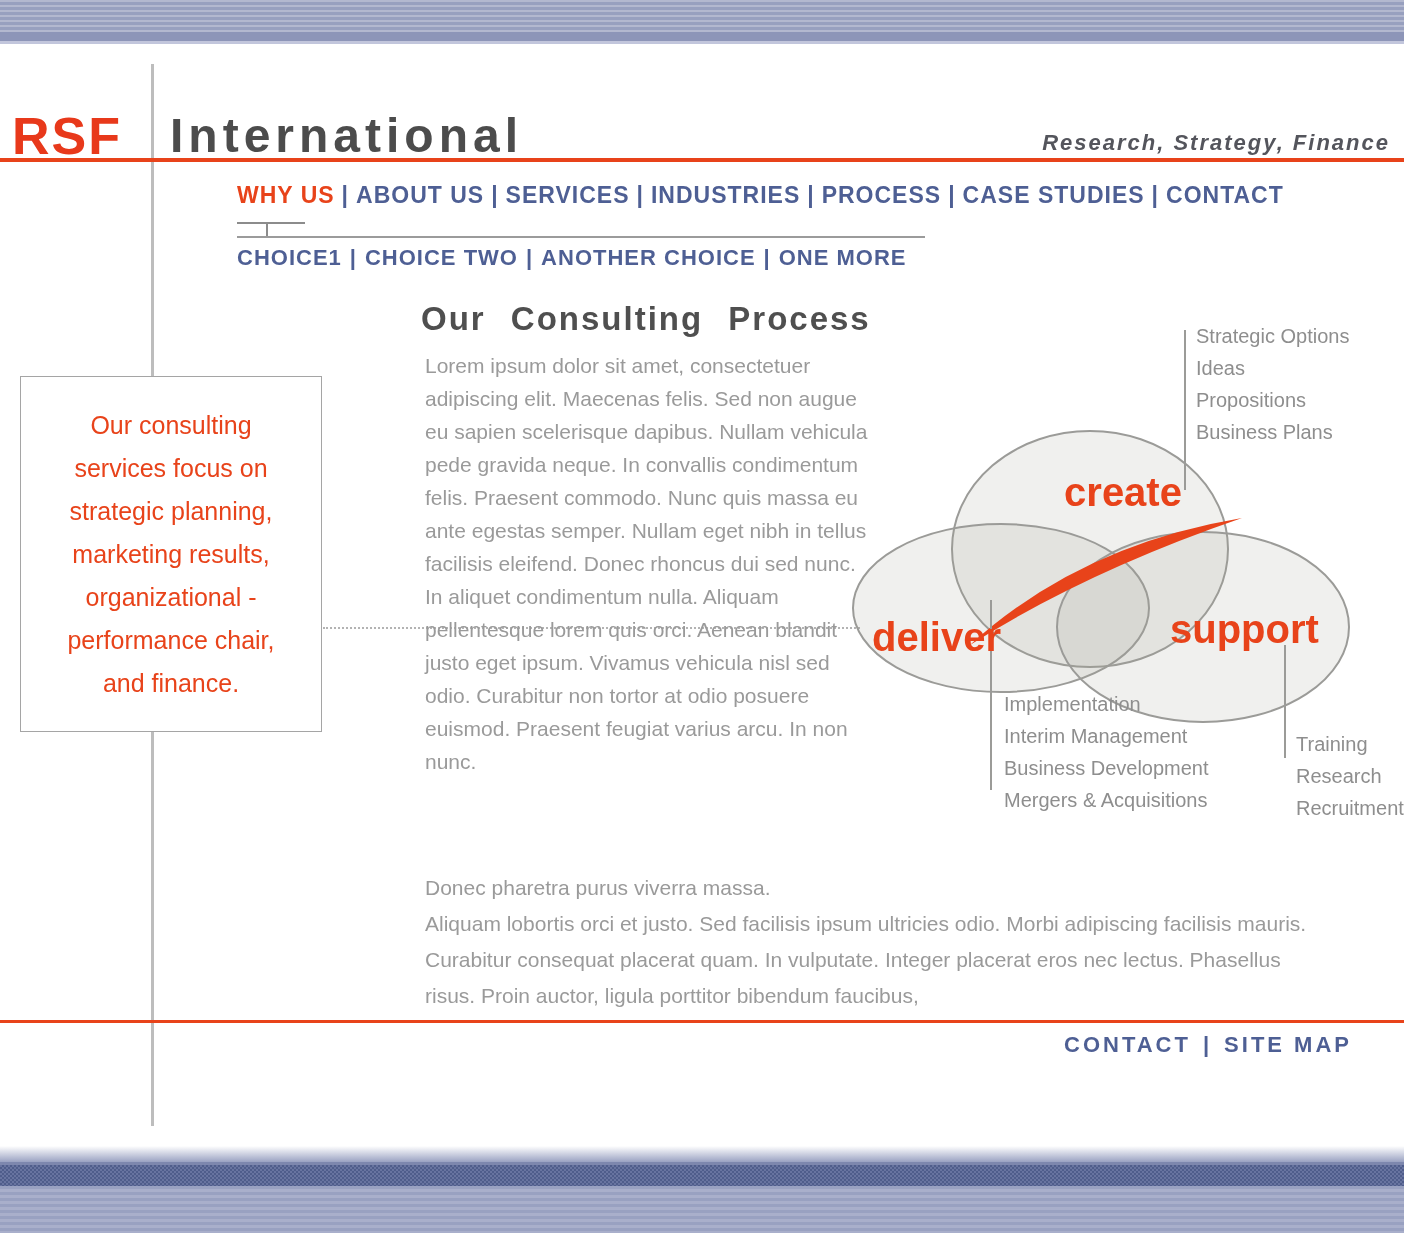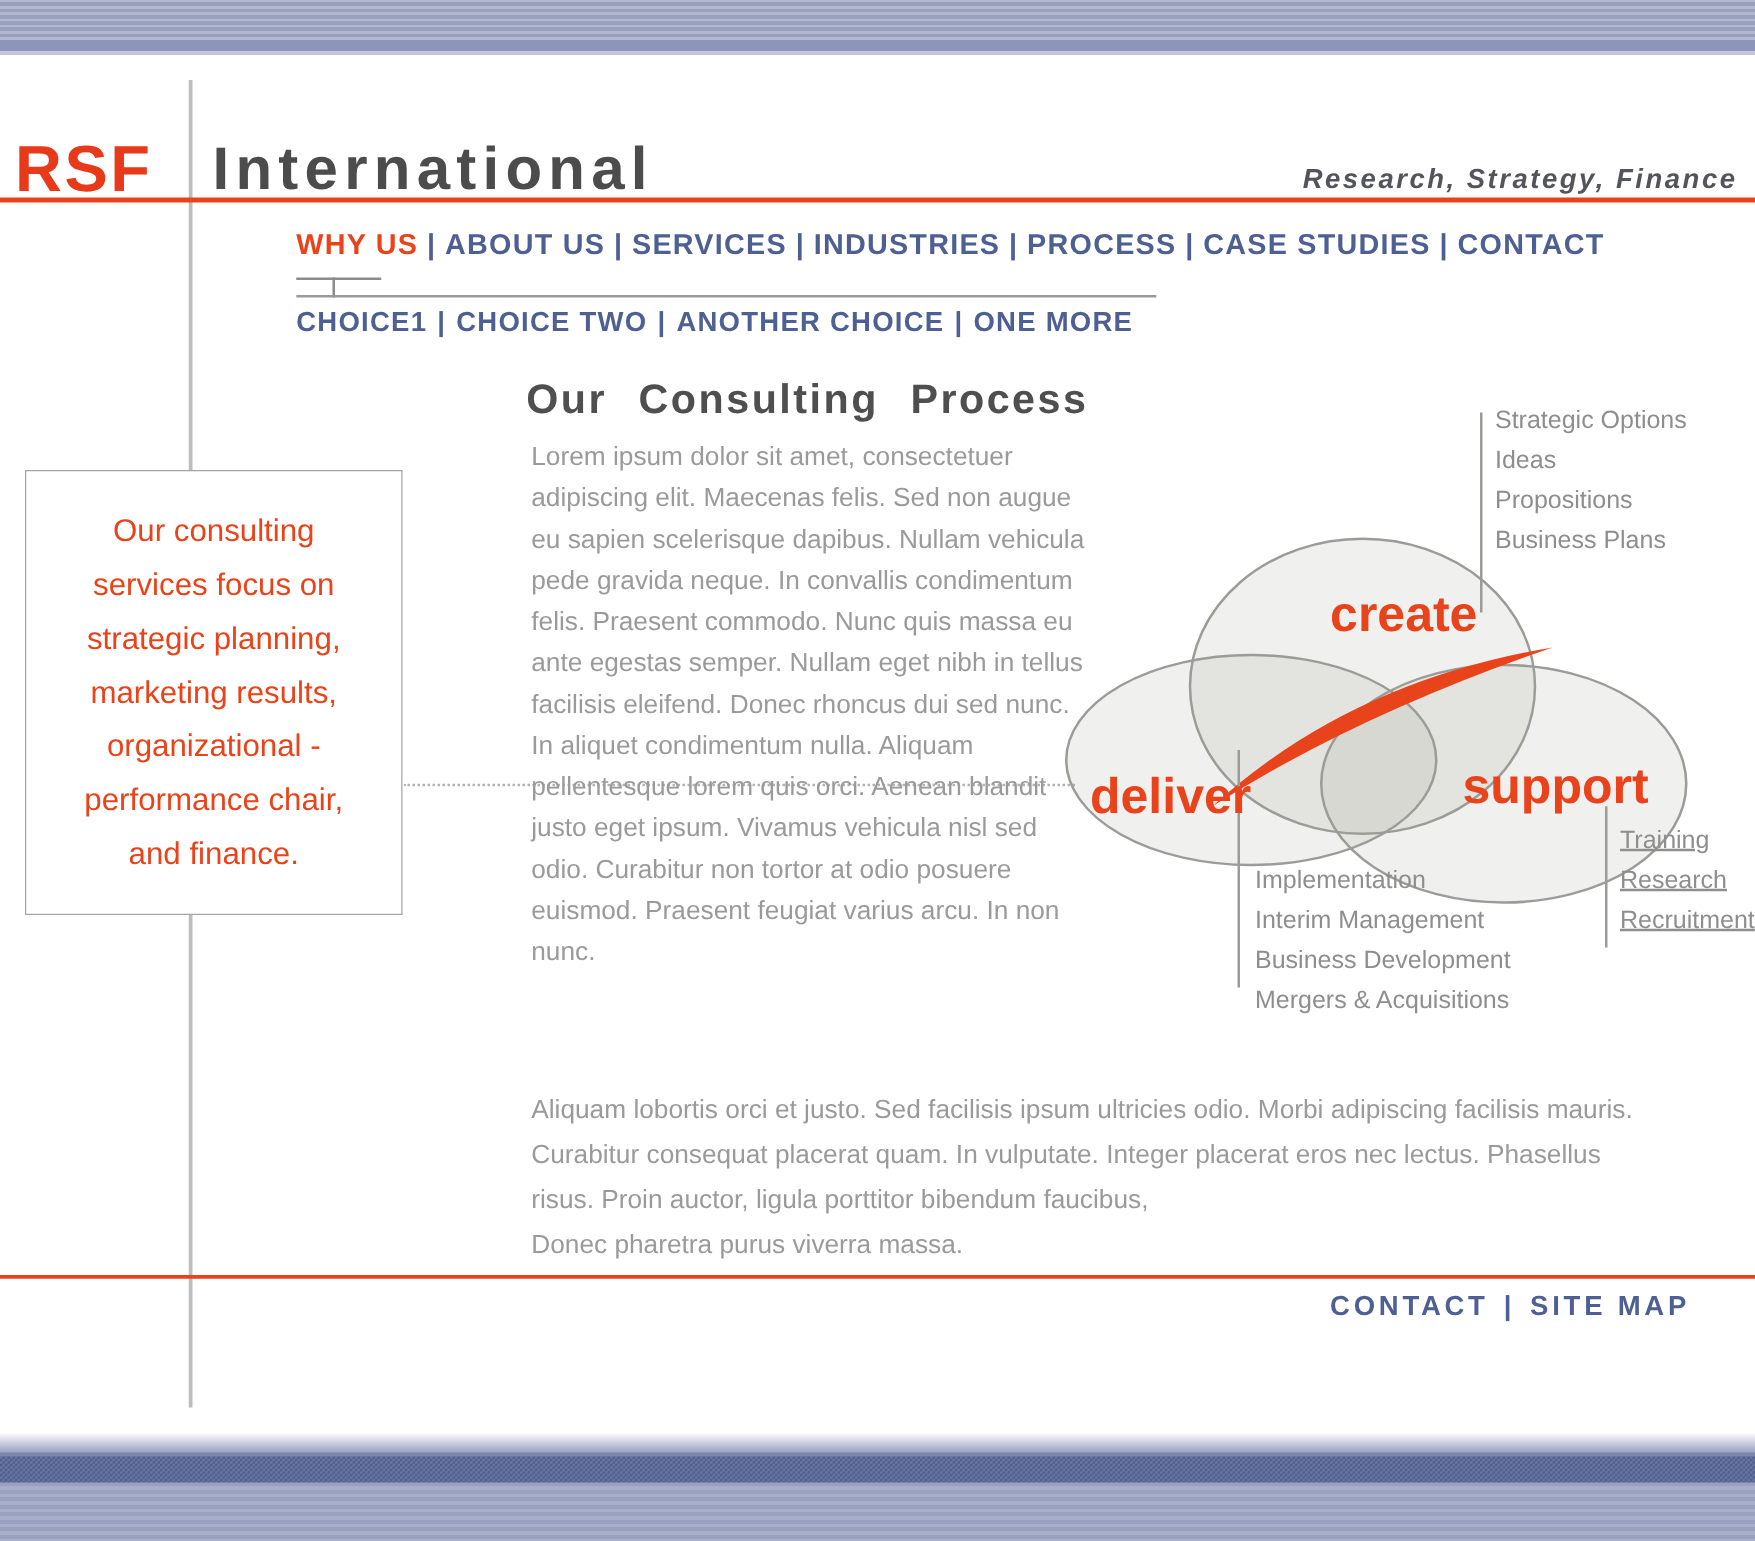--- a/index.html
+++ b/index.html
@@ -86,21 +86,21 @@
     position:absolute;font-size:40px;font-weight:bold;color:#e8431a;text-align:center;z-index:3;
   }
   .venn-label.create{left:1040px;top:470px;width:166px;}
   .venn-label.deliver{left:872px;top:573px;width:124px;margin-top:42px;}
   .venn-label.support{left:1143px;top:607px;width:148px;margin-left:27px;}
   .venn-items{
     position:absolute;font-size:20px;line-height:32px;color:#8e8e8e;white-space:nowrap;
   }
   .venn-items.create-items{left:1196px;top:320px;}
   .venn-items.deliver-items{left:1004px;top:688px;}
-  .venn-items.support-items{left:1296px;top:656px;text-decoration:underline;}
+  .venn-items.support-items{left:1296px;top:728px;}
 
   
   .rule-orange-bottom{position:absolute;left:0;top:1020px;width:100%;height:3px;background:#e8431a;}
   .footer-links{
     position:absolute;right:52px;top:1032px;
     font-size:22px;font-weight:bold;color:#4e5f94;letter-spacing:3px;white-space:nowrap;
   }
   .footer-links a{color:#4e5f94;text-decoration:none;}
   .footer-links .sep{padding:0 12px;}
 
@@ -185,22 +185,22 @@
     <div>Business Development</div>
     <div>Mergers &amp; Acquisitions</div>
   </div>
   <div class="venn-items support-items">
     <div>Training</div>
     <div>Research</div>
     <div>Recruitment</div>
   </div>
 
   <div class="body-par2">
+    <div>Donec pharetra purus viverra massa.</div>
     <div>Aliquam lobortis orci et justo. Sed facilisis ipsum ultricies odio. Morbi adipiscing facilisis mauris. Curabitur consequat placerat quam. In vulputate. Integer placerat eros nec lectus. Phasellus risus. Proin auctor, ligula porttitor bibendum faucibus,</div>
-    <div>Donec pharetra purus viverra massa.</div>
   </div>
 
   <div class="rule-orange-bottom"></div>
   <div class="footer-links">
     <a href="#">CONTACT</a><span class="sep">|</span><a href="#">SITE MAP</a>
   </div>
 
   <div class="bottom-fade"></div>
   <div class="bottom-checker"></div>
   <div class="bottom-stripes"></div>

